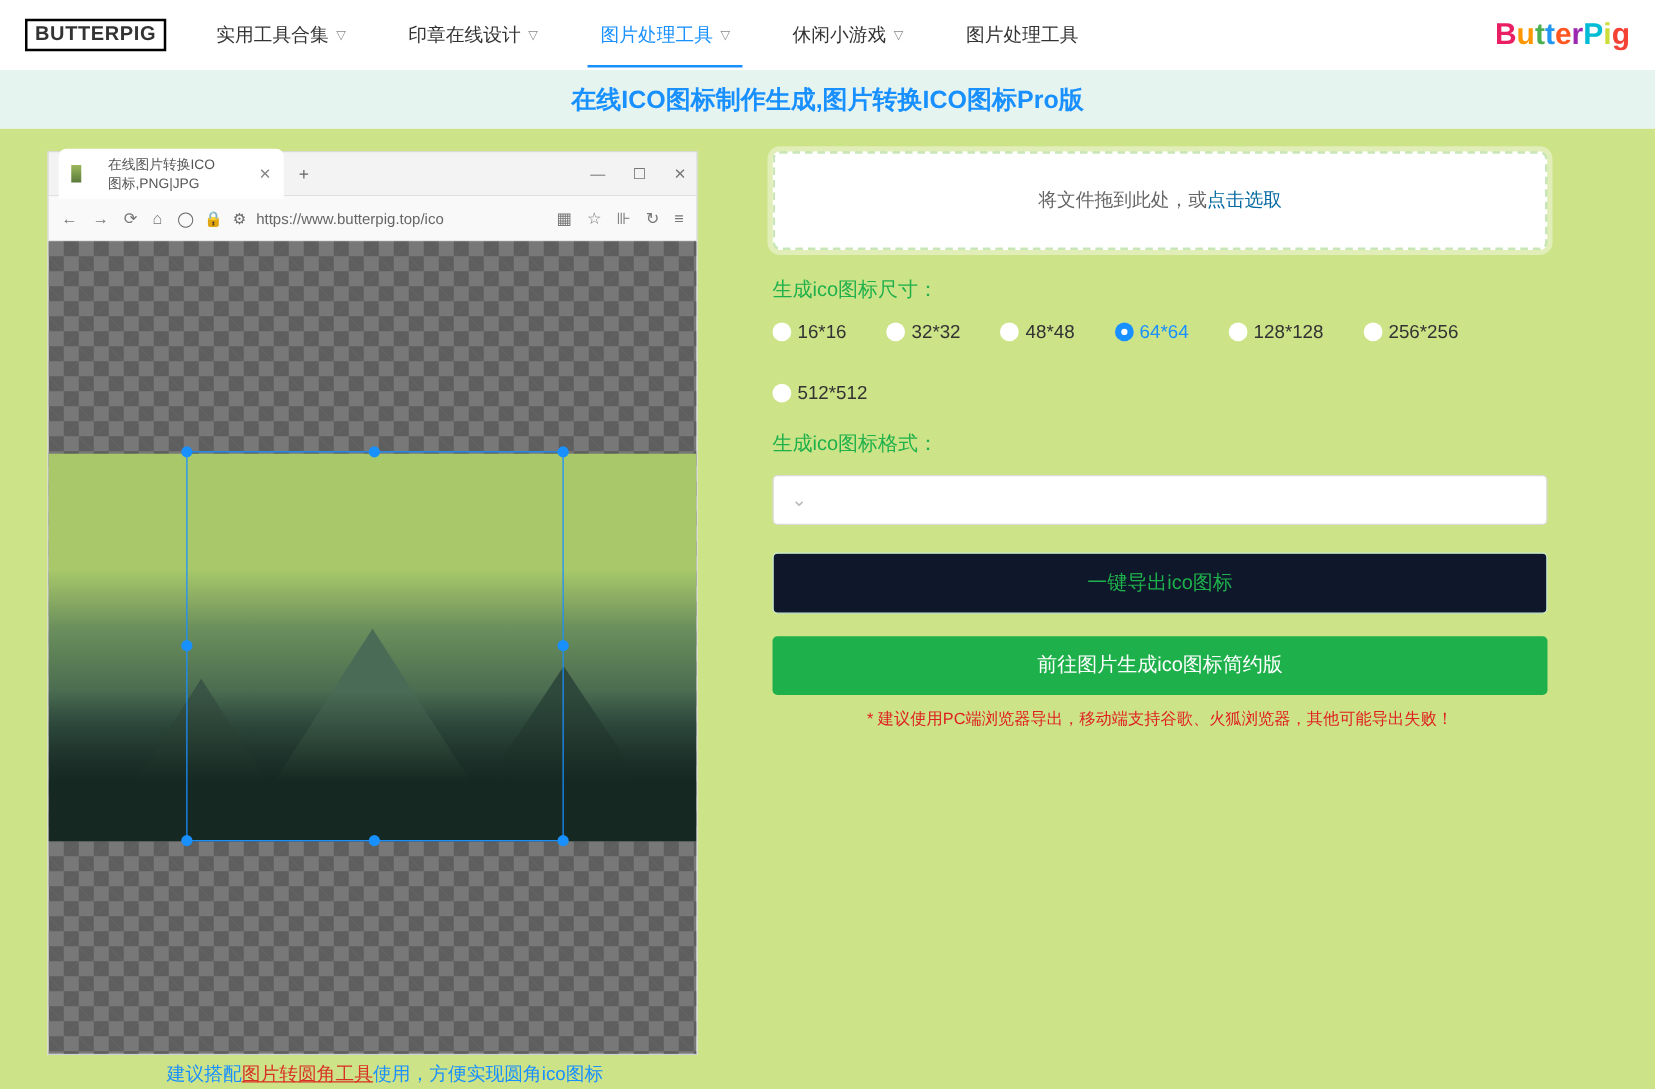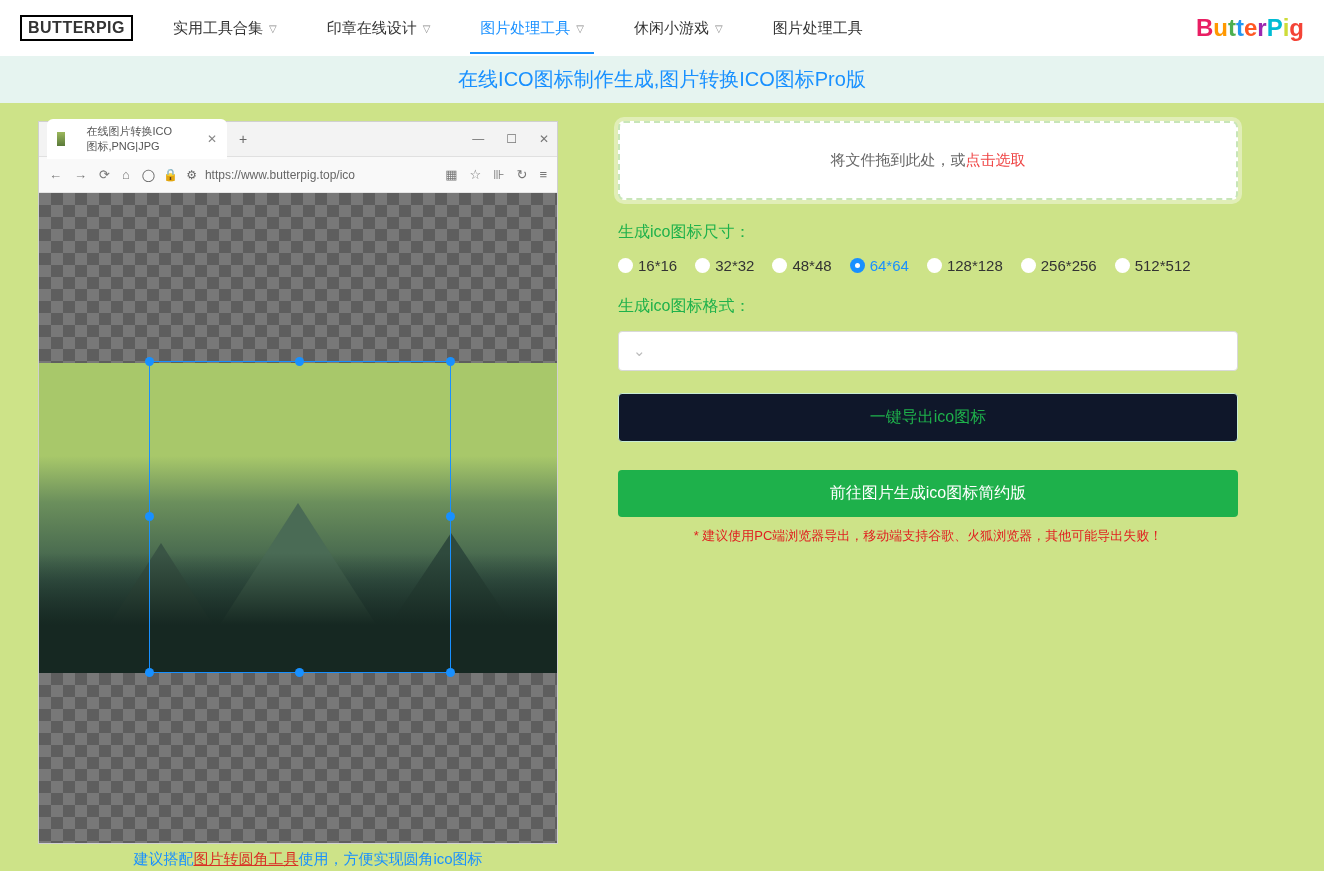--- a/index.html
+++ b/index.html
@@ -6,21 +6,21 @@
 body{font-family:Arial,"Microsoft YaHei",sans-serif;background:#fff;font-size:14px;color:#333}
 .header{display:flex;align-items:center;height:56px;padding:0 20px;background:#fff;position:relative}
 .logo-box{border:2px solid #000;padding:2px 6px;font-weight:bold;font-size:16px;margin-right:40px;letter-spacing:.5px}
 .nav{display:flex;gap:50px;align-items:center}
 .nav-item{display:flex;align-items:center;gap:6px;cursor:pointer;font-size:15px;color:#333;padding:16px 0;position:relative}
 .nav-item.active{color:#1890ff}
 .nav-item.active::after{content:"";position:absolute;bottom:0;left:-10px;right:-10px;height:2px;background:#1890ff}
 .chev{font-size:10px;color:#888}
 .brand-right{margin-left:auto;font-size:24px;font-weight:bold}
 .brand-right span:nth-child(1){color:#e91e63}.brand-right span:nth-child(2){color:#ff9800}.brand-right span:nth-child(3){color:#4caf50}.brand-right span:nth-child(4){color:#2196f3}.brand-right span:nth-child(5){color:#ff5722}.brand-right span:nth-child(6){color:#9c27b0}.brand-right span:nth-child(7){color:#00bcd4}.brand-right span:nth-child(8){color:#cddc39}.brand-right span:nth-child(9){color:#f44336}
-.title-bar{background:#e6f4f0;text-align:center;padding:10px;color:#1890ff;font-size:20px;font-weight:normal}
+.title-bar{background:#e6f4f0;text-align:center;padding:10px;color:#1890ff;font-size:20px;font-weight:bold}
 .main{background:#cde388;padding:18px 38px;display:flex;gap:40px;min-height:770px}
 .left-col{width:540px}
 .browser{background:#fff;border:1px solid #d0d0d0;width:520px}
 .bw-top{background:#f3f3f3;display:flex;align-items:center;height:35px;padding:0 8px;border-bottom:1px solid #e0e0e0}
 .tab{background:#fff;border-radius:6px 6px 0 0;padding:5px 10px;display:flex;align-items:center;gap:21px;font-size:11px;color:#555;max-width:180px}
 .tab-ico{width:14px;height:14px;background:linear-gradient(#9cb85c,#5a7a3a)}
 .tab-close{color:#888;font-size:12px;margin-left:4px}
 .tab-plus{margin-left:12px;color:#666;font-size:14px}
 .win-ctrl{margin-left:auto;display:flex;gap:22px;color:#777;font-size:12px}
 .bw-addr{background:#f9f9f9;display:flex;align-items:center;height:36px;padding:0 10px;gap:12px;border-bottom:1px solid #e5e5e5;font-size:13px;color:#555}
@@ -32,32 +32,32 @@
 .mtn2{position:absolute;bottom:20px;left:10%;width:0;height:0;border-left:70px solid transparent;border-right:70px solid transparent;border-bottom:110px solid #3a5545}
 .mtn3{position:absolute;bottom:20px;right:5%;width:0;height:0;border-left:80px solid transparent;border-right:80px solid transparent;border-bottom:120px solid #2f4a3d}
 .trees{position:absolute;bottom:0;left:0;right:0;height:120px;background:linear-gradient(transparent,#162822 60%)}
 .crop{position:absolute;top:168px;left:110px;width:302px;height:312px;border:1px solid #1890ff}
 .handle{position:absolute;width:9px;height:9px;background:#1890ff;border-radius:50%}
 .h-nw{top:-5px;left:-5px}.h-n{top:-5px;left:50%;margin-left:-5px}.h-ne{top:-5px;right:-5px}.h-w{top:50%;left:-5px;margin-top:-5px}.h-e{top:50%;right:-5px;margin-top:-5px}.h-sw{bottom:-5px;left:-5px}.h-s{bottom:-5px;left:50%;margin-left:-5px}.h-se{bottom:-5px;right:-5px}
 .hint-line{text-align:center;margin-top:6px;color:#1890ff;font-size:15px}
 .hint-line a{color:#d93025;text-decoration:underline}
 .right-col{flex:1;max-width:620px}
 .drop{background:#fff;border:2px dashed #c8e6b8;border-radius:6px;padding:28px;text-align:center;font-size:15px;color:#666;box-shadow:0 0 0 4px rgba(255,255,255,.4)}
-.drop a{color:#ef4444;cursor:pointer}
+.drop a{color:#0369a1;cursor:pointer}
 .sec-label{color:#1eb14b;font-size:16px;margin:22px 0 14px}
-.radios{display:flex;flex-wrap:wrap;gap:18px;align-items:flex-end}
+.radios{display:flex;flex-wrap:wrap;gap:32px;align-items:flex-end}
 .radio{display:flex;align-items:center;gap:5px;cursor:pointer;font-size:15px}
 .rcircle{width:15px;height:15px;border-radius:50%;background:#fff;display:flex;align-items:center;justify-content:center}
 .rcircle.on{background:#1890ff}
 .rcircle.on::after{content:"";width:5px;height:5px;background:#fff;border-radius:50%}
 .radio.sel{color:#1890ff}
 .select-box{background:#fff;border:1px solid #d9d9d9;border-radius:4px;padding:10px 14px;display:flex;align-items:center;justify-content:space-between;cursor:pointer;font-size:15px;color:#555;margin-top:6px}
 .btn{width:100%;padding:13px;border:none;border-radius:4px;font-size:16px;cursor:pointer;margin-top:22px}
 .btn-light{background:#0f172a;color:#1eb14b;border:1px solid #c8ecd4}
-.btn-green{background:#1eb14b;color:#fff;margin-top:28px}
+.btn-green{background:#1eb14b;color:#fff;margin-top:18px}
 .warn{color:#e02020;text-align:center;font-size:13px;margin-top:10px}
 </style>
 </head>
 <body>
 
 <div class="header">
   <div class="logo-box">BUTTERPIG</div>
   <div class="nav">
     <div class="nav-item">
         <span>实用工具合集</span>

